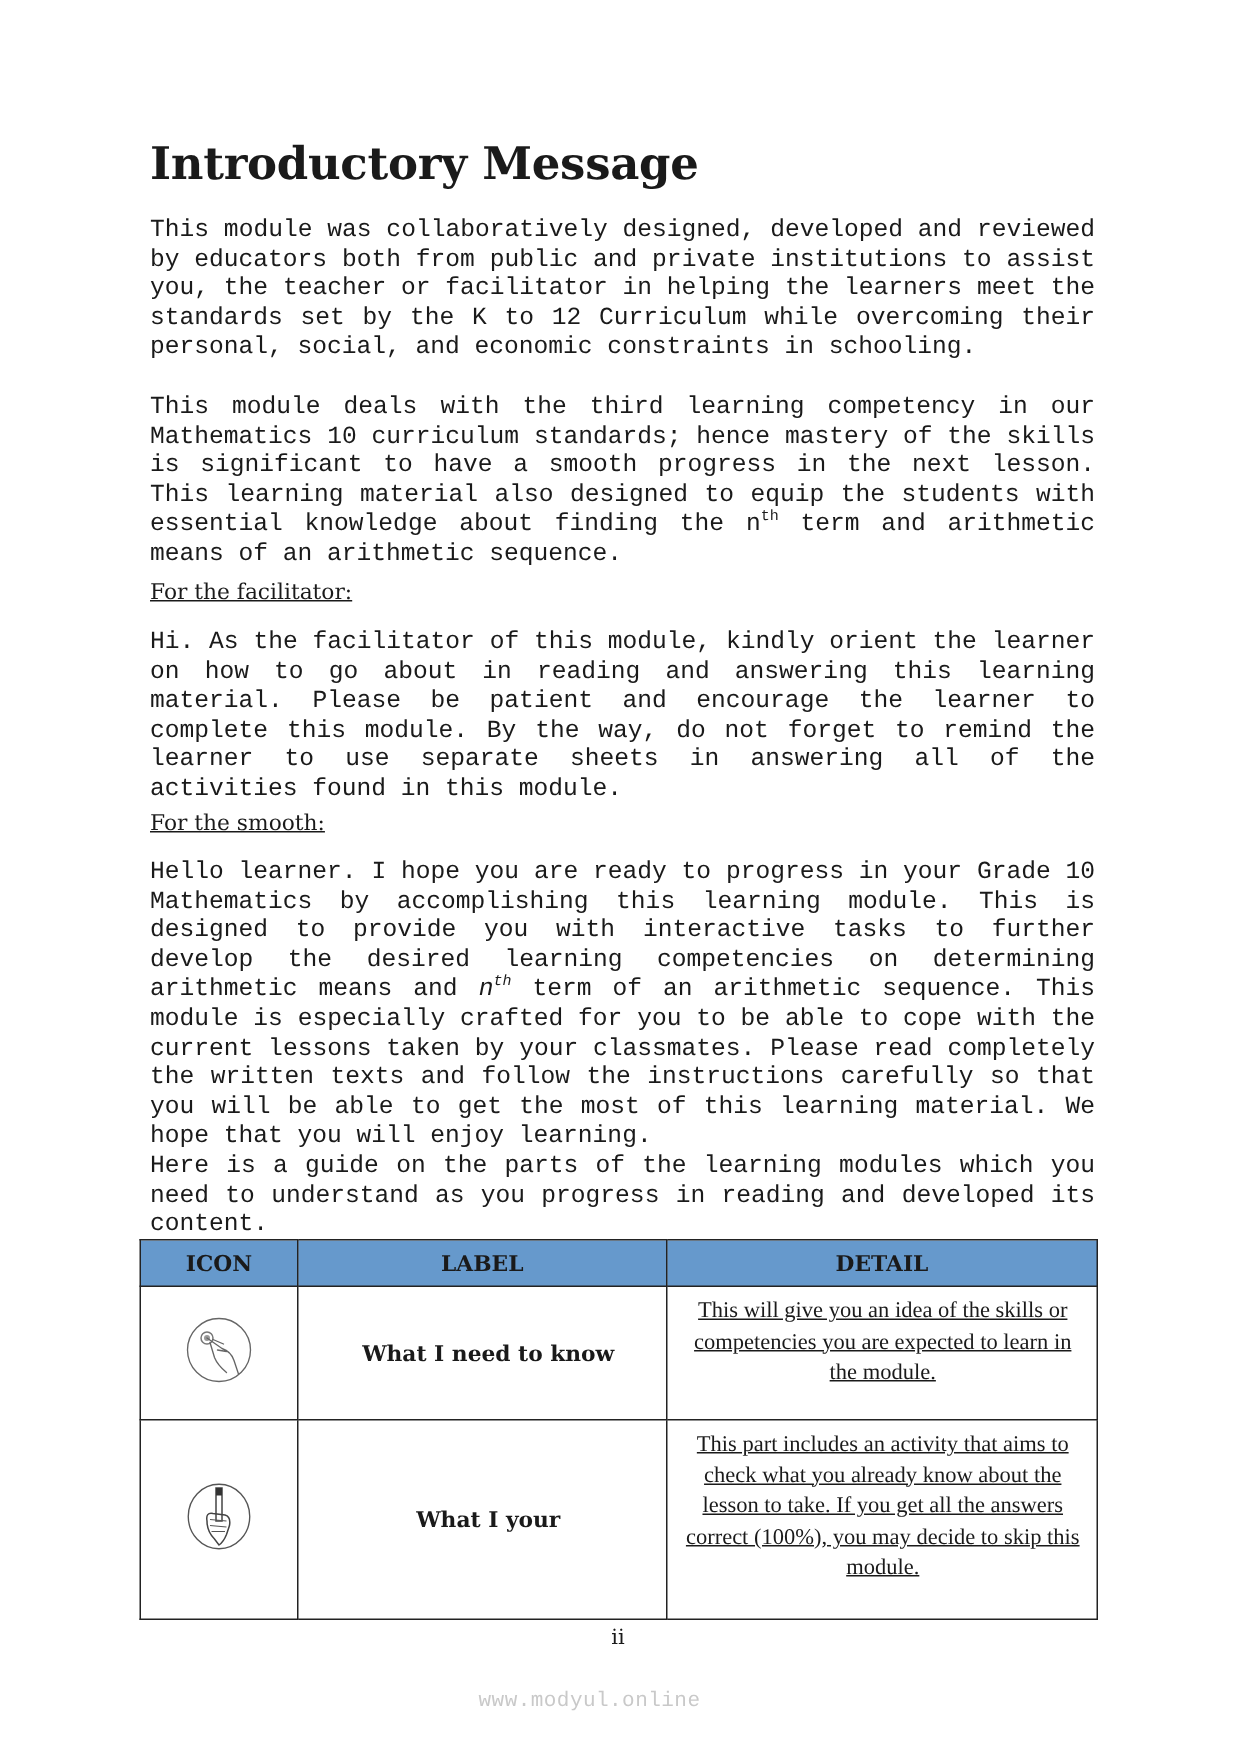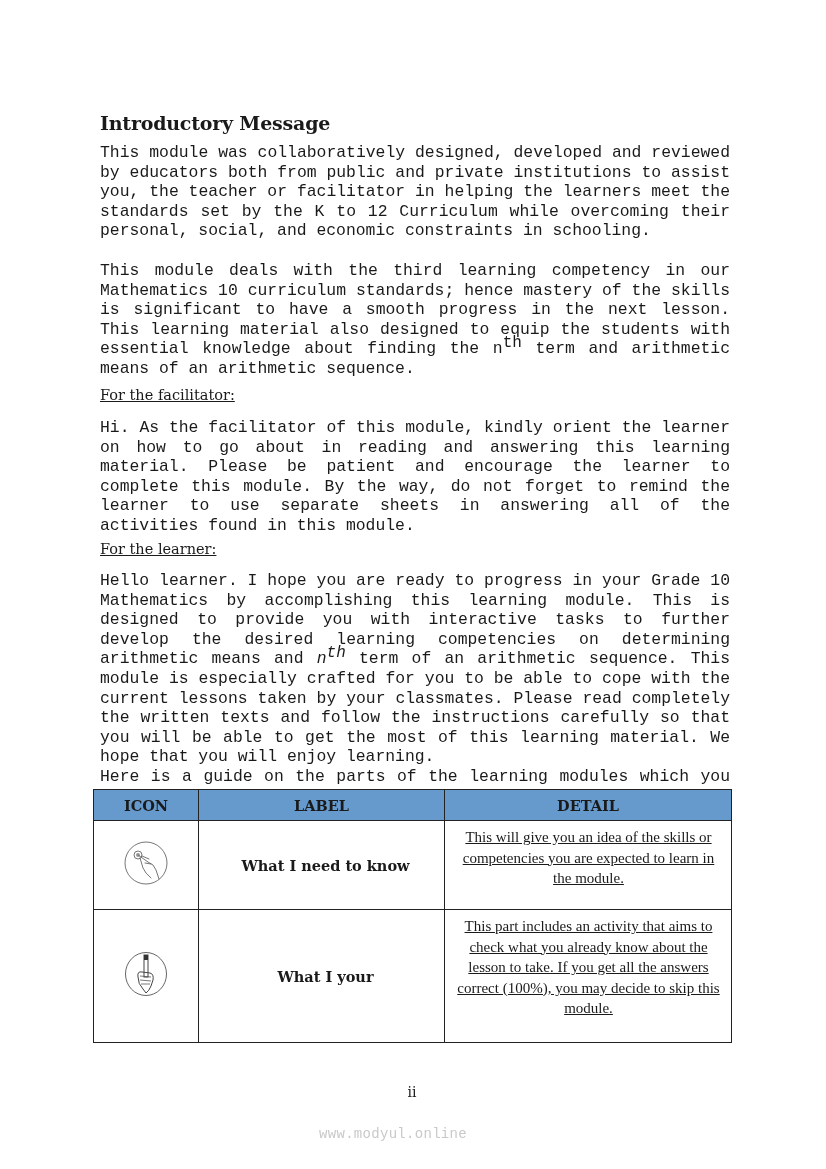--- a/index.html
+++ b/index.html
@@ -1,26 +1,26 @@
 <!DOCTYPE html>
 <html><head>
   <meta charset="utf-8">
   <style>
     html, body { margin: 0; padding: 0; background: #ffffff; }
     body { width: 826px; height: 1169px; position: relative; overflow: hidden;
            font-family: "DejaVu Serif", "Liberation Serif", serif; color: #1a1a1a; }
     .page { position: absolute; left: 100px; top: 0; width: 630px; }
-    h1 { position: absolute; left: 0; top: 112px; margin: 0; font-size: 19px; font-weight: bold;
+    h1 { position: absolute; left: 0; top: 92px; margin: 0; font-size: 30px; font-weight: bold;
          letter-spacing: -0.2px; white-space: nowrap; }
     .para { position: absolute; left: 0; width: 630px; margin: 0; font-family: Liberation Mono, monospace;
             font-size: 16.4px; line-height: 19.6px; text-align: justify; }
     .subhead { position: absolute; left: 0; margin: 0; font-size: 14.5px; font-weight: normal; text-decoration: underline; }
-    sup { font-size: 16px; line-height: 0; vertical-align: super; }
+    sup { font-size: 10px; line-height: 0; vertical-align: super; }
     .it { font-style: italic; }
-    table.guide { position: absolute; left: 93px; top: 789px; width: 639px; border-collapse: collapse;
+    table.guide { position: absolute; left: 93px; top: 826px; width: 639px; border-collapse: collapse;
                   font-family: "DejaVu Serif", "Liberation Serif", serif; }
     table.guide th { background: #6699cc; border: 1px solid #222; height: 30px; font-size: 14.5px;
                      font-weight: bold; padding: 0; }
     table.guide td { border: 1px solid #222; padding: 0; vertical-align: middle; text-align: center; }
     .c-icon { width: 104px; text-align: center; }
     .c-label { width: 237px; padding-left: 8px !important; font-size: 14.5px; font-weight: bold; }
     .c-detail { font-family: "Liberation Serif", "DejaVu Serif", serif; font-size: 15px; line-height: 20.6px;
                 text-align: justify; padding: 6px 6px 0 7px !important; vertical-align: top !important; text-decoration: underline; }
     .row1 td { height: 82px; }
     .row2 td { height: 126px; }
@@ -35,21 +35,21 @@
 <div class="page">
   <h1>Introductory Message</h1>
 
   <p class="para" style="top:143px;">This module was collaboratively designed, developed and reviewed by educators both from public and private institutions to assist you, the teacher or facilitator in helping the learners meet the standards set by the K to 12 Curriculum while overcoming their personal, social, and economic constraints in schooling.</p>
 
   <p class="para" style="top:261px;"><span>This module deals with the third learning competency in our Mathematics 10 curriculum standards; hence mastery of the skills is significant to have a smooth progress in the next lesson. This learning material also designed to equip the students with essential knowledge about finding the n</span><sup>th</sup><span> term and arithmetic means of an arithmetic sequence.</span></p>
 
   <p class="subhead" style="top:387px;">For the facilitator:</p>
   <p class="para" style="top:418px;">Hi. As the facilitator of this module, kindly orient the learner on how to go about in reading and answering this learning material. Please be patient and encourage the learner to complete this module.  By the way, do not forget to remind the learner to use separate sheets in answering all of the activities found in this module.</p>
 
-  <p class="subhead" style="top:541px;">For the learner:</p>
+  <p class="subhead" style="top:541px;">For the smooth:</p>
   <p class="para" style="top:571px;"><span>Hello learner. I hope you are ready to progress in your Grade 10 Mathematics by accomplishing this learning module. This is designed to provide you with interactive tasks to further develop the desired learning competencies on determining arithmetic means and </span><span class="it">n</span><sup class="it">th</sup><span>  term of an arithmetic sequence. This module is especially crafted for you to be able to cope with the current lessons taken by your classmates. Please read completely the written texts and follow the instructions carefully so that you will be able to get the most of this learning material. We hope that you will enjoy learning.</span></p>
 
   <p class="para" style="top:767px;">Here is a guide on the parts of the learning modules which you need to understand as you progress in reading and developed its content.</p>
 </div>
 
 <table class="guide">
   <thead>
     <tr>
       <th class="c-icon">ICON</th>
       <th>LABEL</th>

